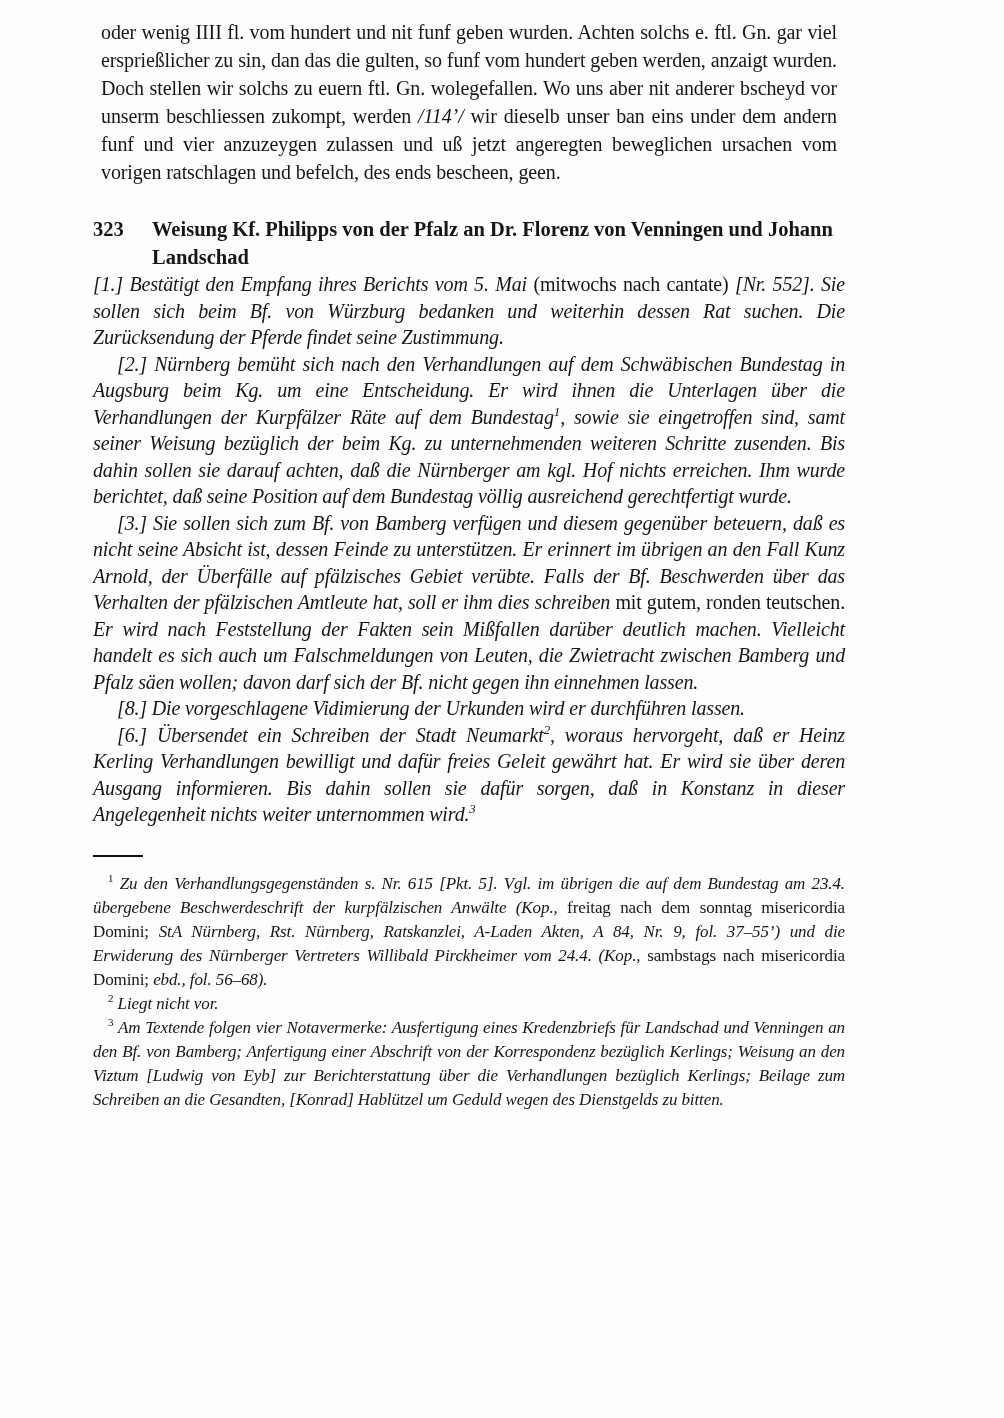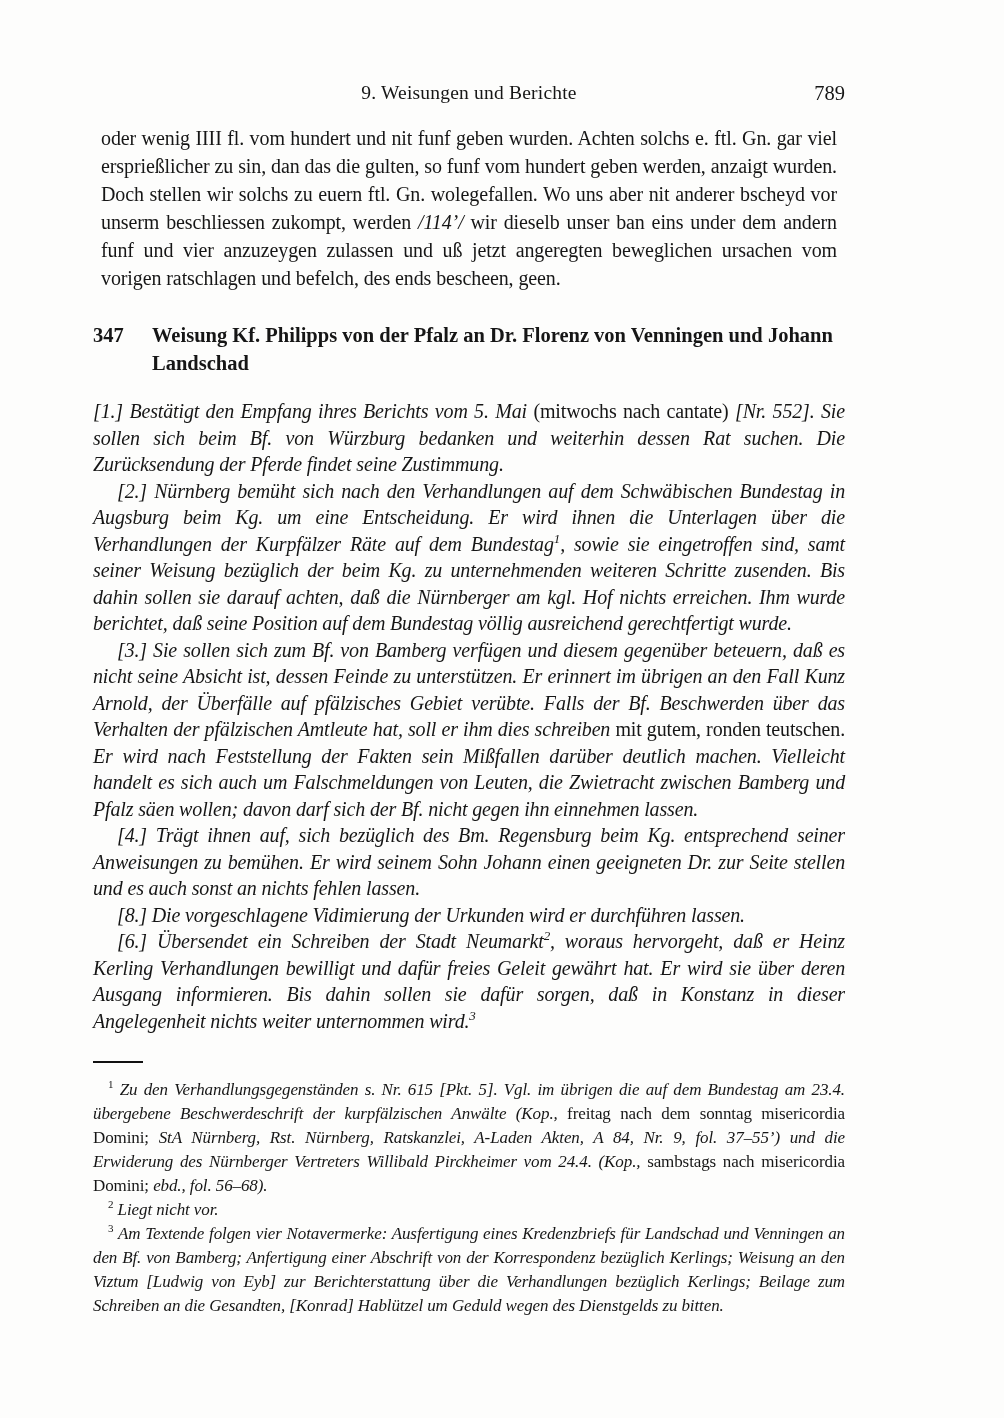--- a/index.html
+++ b/index.html
@@ -53,21 +53,20 @@
     font-size: 20.5px;
     line-height: 27.5px;
     text-align: left;
   }
   .entry-heading .entry-number {
     position: absolute;
     left: 0; top: 0;
     font-weight: bold;
   }
   .regest {
-    margin-top: 21px;
     font-size: 20px;
     line-height: 26.5px;
     text-align: justify;
     letter-spacing: -0.15px;
   }
   .regest p { margin: 0; font-style: italic; }
   .regest p.indent { text-indent: 24px; }
   .footnote-rule {
     margin-top: 27px;
     width: 50px;
@@ -91,39 +90,34 @@
     line-height: 0;
     vertical-align: super;
   }
 </style>
 </head>
 <body>
 
 <div class="page">
   <div class="text-block">
 
-    <div class="running-header">
-      <span class="section">9. Weisungen und Berichte</span>
-      <span class="pagenum">789</span>
-    </div>
 
     <div class="body-text">
       <p><span class="r">oder wenig IIII fl. vom hundert und nit funf geben wurden. Achten solchs e. ftl. Gn. gar viel ersprießlicher zu sin, dan das die gulten, so funf vom hundert geben werden, anzaigt wurden. Doch stellen wir solchs zu euern ftl. Gn. wolegefallen. Wo uns aber nit anderer bscheyd vor unserm beschliessen zukompt, werden </span><span class="i">/114’/</span><span class="r"> wir dieselb unser ban eins under dem andern funf und vier anzuzeygen zulassen und uß jetzt angeregten beweglichen ursachen vom vorigen ratschlagen und befelch, des ends bescheen, geen.</span></p>
     </div>
 
     <div class="entry-heading">
-      <span class="entry-number">347</span>
+      <span class="entry-number">323</span>
       <span>Weisung Kf. Philipps von der Pfalz an Dr. Florenz von Venningen und Johann Landschad</span>
     </div>
 
     <div class="regest">
       <p><span class="i">[1.] Bestätigt den Empfang ihres Berichts vom 5. Mai </span><span class="r">(mitwochs nach cantate) </span><span class="i">[Nr. 552]. Sie sollen sich beim Bf. von Würzburg bedanken und weiterhin dessen Rat suchen. Die Zurücksendung der Pferde findet seine Zustimmung.</span></p>
       <p class="indent"><span class="i">[2.] Nürnberg bemüht sich nach den Verhandlungen auf dem Schwäbischen Bundestag in Augsburg beim Kg. um eine Entscheidung. Er wird ihnen die Unterlagen über die Verhandlungen der Kurpfälzer Räte auf dem Bundestag</span><sup class="i">1</sup><span class="i">, sowie sie eingetroffen sind, samt seiner Weisung bezüglich der beim Kg. zu unternehmenden weiteren Schritte zusenden. Bis dahin sollen sie darauf achten, daß die Nürnberger am kgl. Hof nichts erreichen. Ihm wurde berichtet, daß seine Position auf dem Bundestag völlig ausreichend gerechtfertigt wurde.</span></p>
       <p class="indent"><span class="i">[3.] Sie sollen sich zum Bf. von Bamberg verfügen und diesem gegenüber beteuern, daß es nicht seine Absicht ist, dessen Feinde zu unterstützen. Er erinnert im übrigen an den Fall Kunz Arnold, der Überfälle auf pfälzisches Gebiet verübte. Falls der Bf. Beschwerden über das Verhalten der pfälzischen Amtleute hat, soll er ihm dies schreiben </span><span class="r">mit gutem, ronden teutschen. </span><span class="i">Er wird nach Feststellung der Fakten sein Mißfallen darüber deutlich machen. Vielleicht handelt es sich auch um Falschmeldungen von Leuten, die Zwietracht zwischen Bamberg und Pfalz säen wollen; davon darf sich der Bf. nicht gegen ihn einnehmen lassen.</span></p>
-      <p class="indent"><span class="i">[4.] Trägt ihnen auf, sich bezüglich des Bm. Regensburg beim Kg. entsprechend seiner Anweisungen zu bemühen. Er wird seinem Sohn Johann einen geeigneten Dr. zur Seite stellen und es auch sonst an nichts fehlen lassen.</span></p>
       <p class="indent"><span class="i">[8.] Die vorgeschlagene Vidimierung der Urkunden wird er durchführen lassen.</span></p>
       <p class="indent"><span class="i">[6.] Übersendet ein Schreiben der Stadt Neumarkt</span><sup class="i">2</sup><span class="i">, woraus hervorgeht, daß er Heinz Kerling Verhandlungen bewilligt und dafür freies Geleit gewährt hat. Er wird sie über deren Ausgang informieren. Bis dahin sollen sie dafür sorgen, daß in Konstanz in dieser Angelegenheit nichts weiter unternommen wird.</span><sup class="i">3</sup></p>
     </div>
 
     <hr class="footnote-rule">
 
     <div class="footnotes">
       <p><sup class="r">1</sup><span class="i"> Zu den Verhandlungsgegenständen s. Nr. 615 [Pkt. 5]. Vgl. im übrigen die auf dem Bundestag am 23.4. übergebene Beschwerdeschrift der kurpfälzischen Anwälte (Kop., </span><span class="r">freitag nach dem sonntag misericordia Domini; </span><span class="i">StA Nürnberg, Rst. Nürnberg, Ratskanzlei, A-Laden Akten, A 84, Nr. 9, fol. 37–55’) und die Erwiderung des Nürnberger Vertreters Willibald Pirckheimer vom 24.4. (Kop., </span><span class="r">sambstags nach misericordia Domini; </span><span class="i">ebd., fol. 56–68).</span></p>
       <p><sup class="r">2</sup><span class="i"> Liegt nicht vor.</span></p>
       <p><sup class="r">3</sup><span class="i"> Am Textende folgen vier Notavermerke: Ausfertigung eines Kredenzbriefs für Landschad und Venningen an den Bf. von Bamberg; Anfertigung einer Abschrift von der Korrespondenz bezüglich Kerlings; Weisung an den Viztum [Ludwig von Eyb] zur Berichterstattung über die Verhandlungen bezüglich Kerlings; Beilage zum Schreiben an die Gesandten, [Konrad] Hablützel um Geduld wegen des Dienstgelds zu bitten.</span></p>

